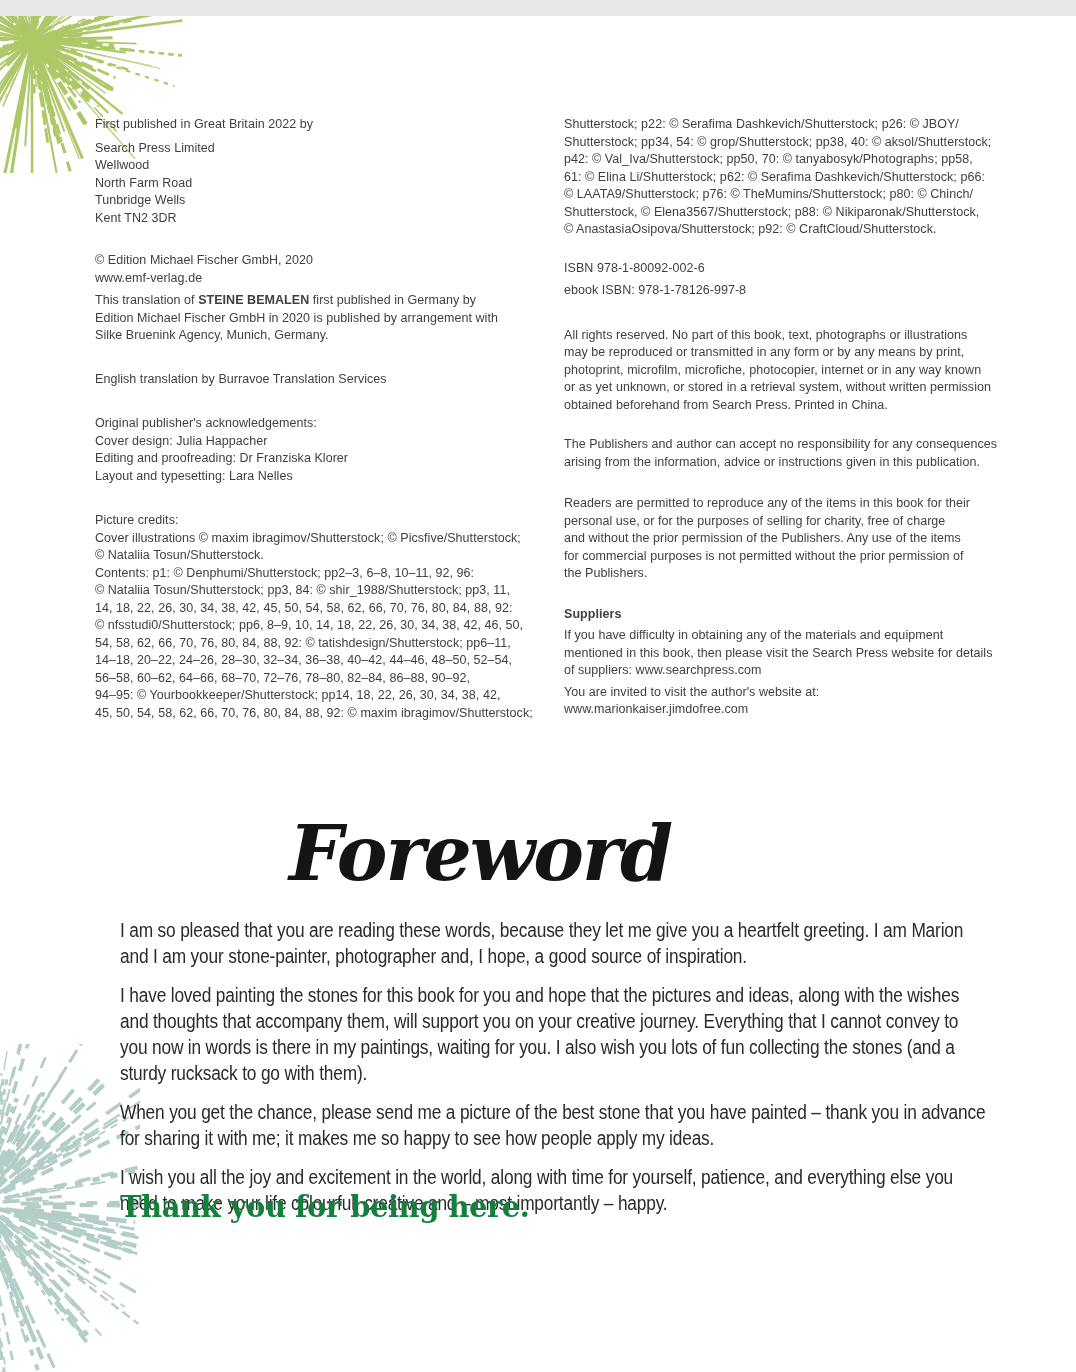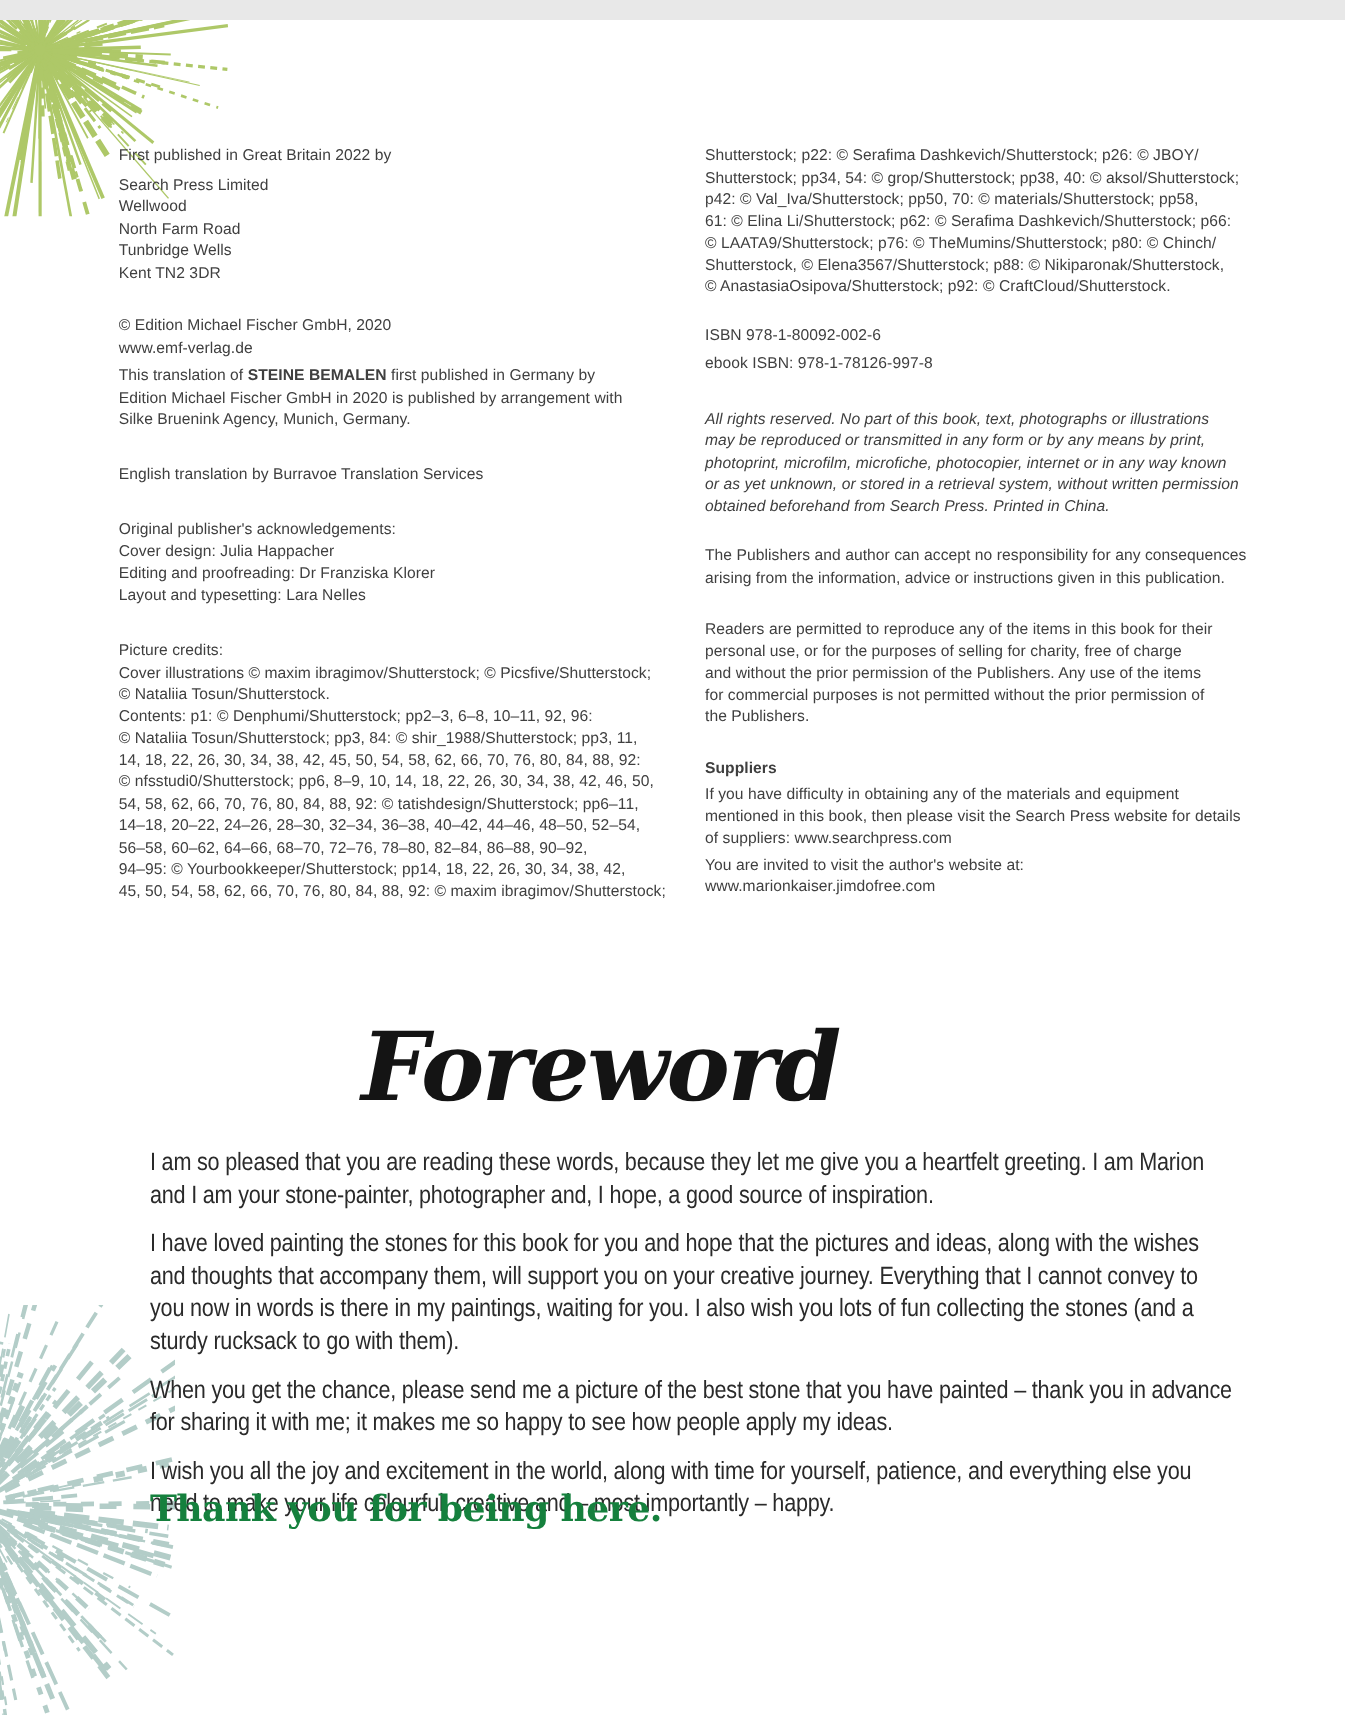--- a/index.html
+++ b/index.html
@@ -11,21 +11,21 @@
   svg.deco{position:absolute;pointer-events:none;}
   .burst-top{left:-8px;top:-8px;}
   .splash-bottom{left:0;top:1028px;}
 
   .col{position:absolute;top:100px;width:452px;font-size:12.5px;line-height:17.5px;letter-spacing:0.05px;}
   .col-left{left:95px;}
   .col-right{left:564px;}
   .line{white-space:nowrap;}
   .blk{margin:0;}
   .mb4{margin-bottom:4px;}  .mb5{margin-bottom:5px;}  .mb6{margin-bottom:6px;}
-  .mb21{margin-bottom:21px;} .mb22{margin-bottom:22px;font-style:italic;} .mb23{margin-bottom:23px;}
+  .mb21{margin-bottom:21px;} .mb22{margin-bottom:22px;} .mb23{margin-bottom:23px;}
   .mb24{margin-bottom:24px;} .mb25{margin-bottom:25px;} .mb26{margin-bottom:26px;}
   .mb27{margin-bottom:27px;}
   .bi{font-weight:bold;}
 
   .fw-title{
     position:absolute;top:788px;left:0;width:960px;text-align:center;
     font-family:"DejaVu Serif",serif;font-style:italic;font-weight:700;
     font-size:76px;line-height:100px;color:#141414;letter-spacing:-2px;
   }
   .fw-body{
@@ -386,21 +386,21 @@
         <div class="line">56–58, 60–62, 64–66, 68–70, 72–76, 78–80, 82–84, 86–88, 90–92,</div>
         <div class="line">94–95: © Yourbookkeeper/Shutterstock; pp14, 18, 22, 26, 30, 34, 38, 42,</div>
         <div class="line">45, 50, 54, 58, 62, 66, 70, 76, 80, 84, 88, 92: © maxim ibragimov/Shutterstock;</div>
       </div>
   </div>
 
   <div class="col col-right">
     <div class="blk mb21">
         <div class="line">Shutterstock; p22: © Serafima Dashkevich/Shutterstock; p26: © JBOY/</div>
         <div class="line">Shutterstock; pp34, 54: © grop/Shutterstock; pp38, 40: © aksol/Shutterstock;</div>
-        <div class="line">p42: © Val_Iva/Shutterstock; pp50, 70: © materials/Shutterstock; pp58,</div>
+        <div class="line">p42: © Val_Iva/Shutterstock; pp50, 70: © tanyabosyk/Photographs; pp58,</div>
         <div class="line">61: © Elina Li/Shutterstock; p62: © Serafima Dashkevich/Shutterstock; p66:</div>
         <div class="line">© LAATA9/Shutterstock; p76: © TheMumins/Shutterstock; p80: © Chinch/</div>
         <div class="line">Shutterstock, © Elena3567/Shutterstock; p88: © Nikiparonak/Shutterstock,</div>
         <div class="line">© AnastasiaOsipova/Shutterstock; p92: © CraftCloud/Shutterstock.</div>
       </div>
     <div class="blk mb5">
       <div class="line">ISBN 978-1-80092-002-6</div>
     </div>
     <div class="blk mb27">
       <div class="line">ebook ISBN: 978-1-78126-997-8</div>

